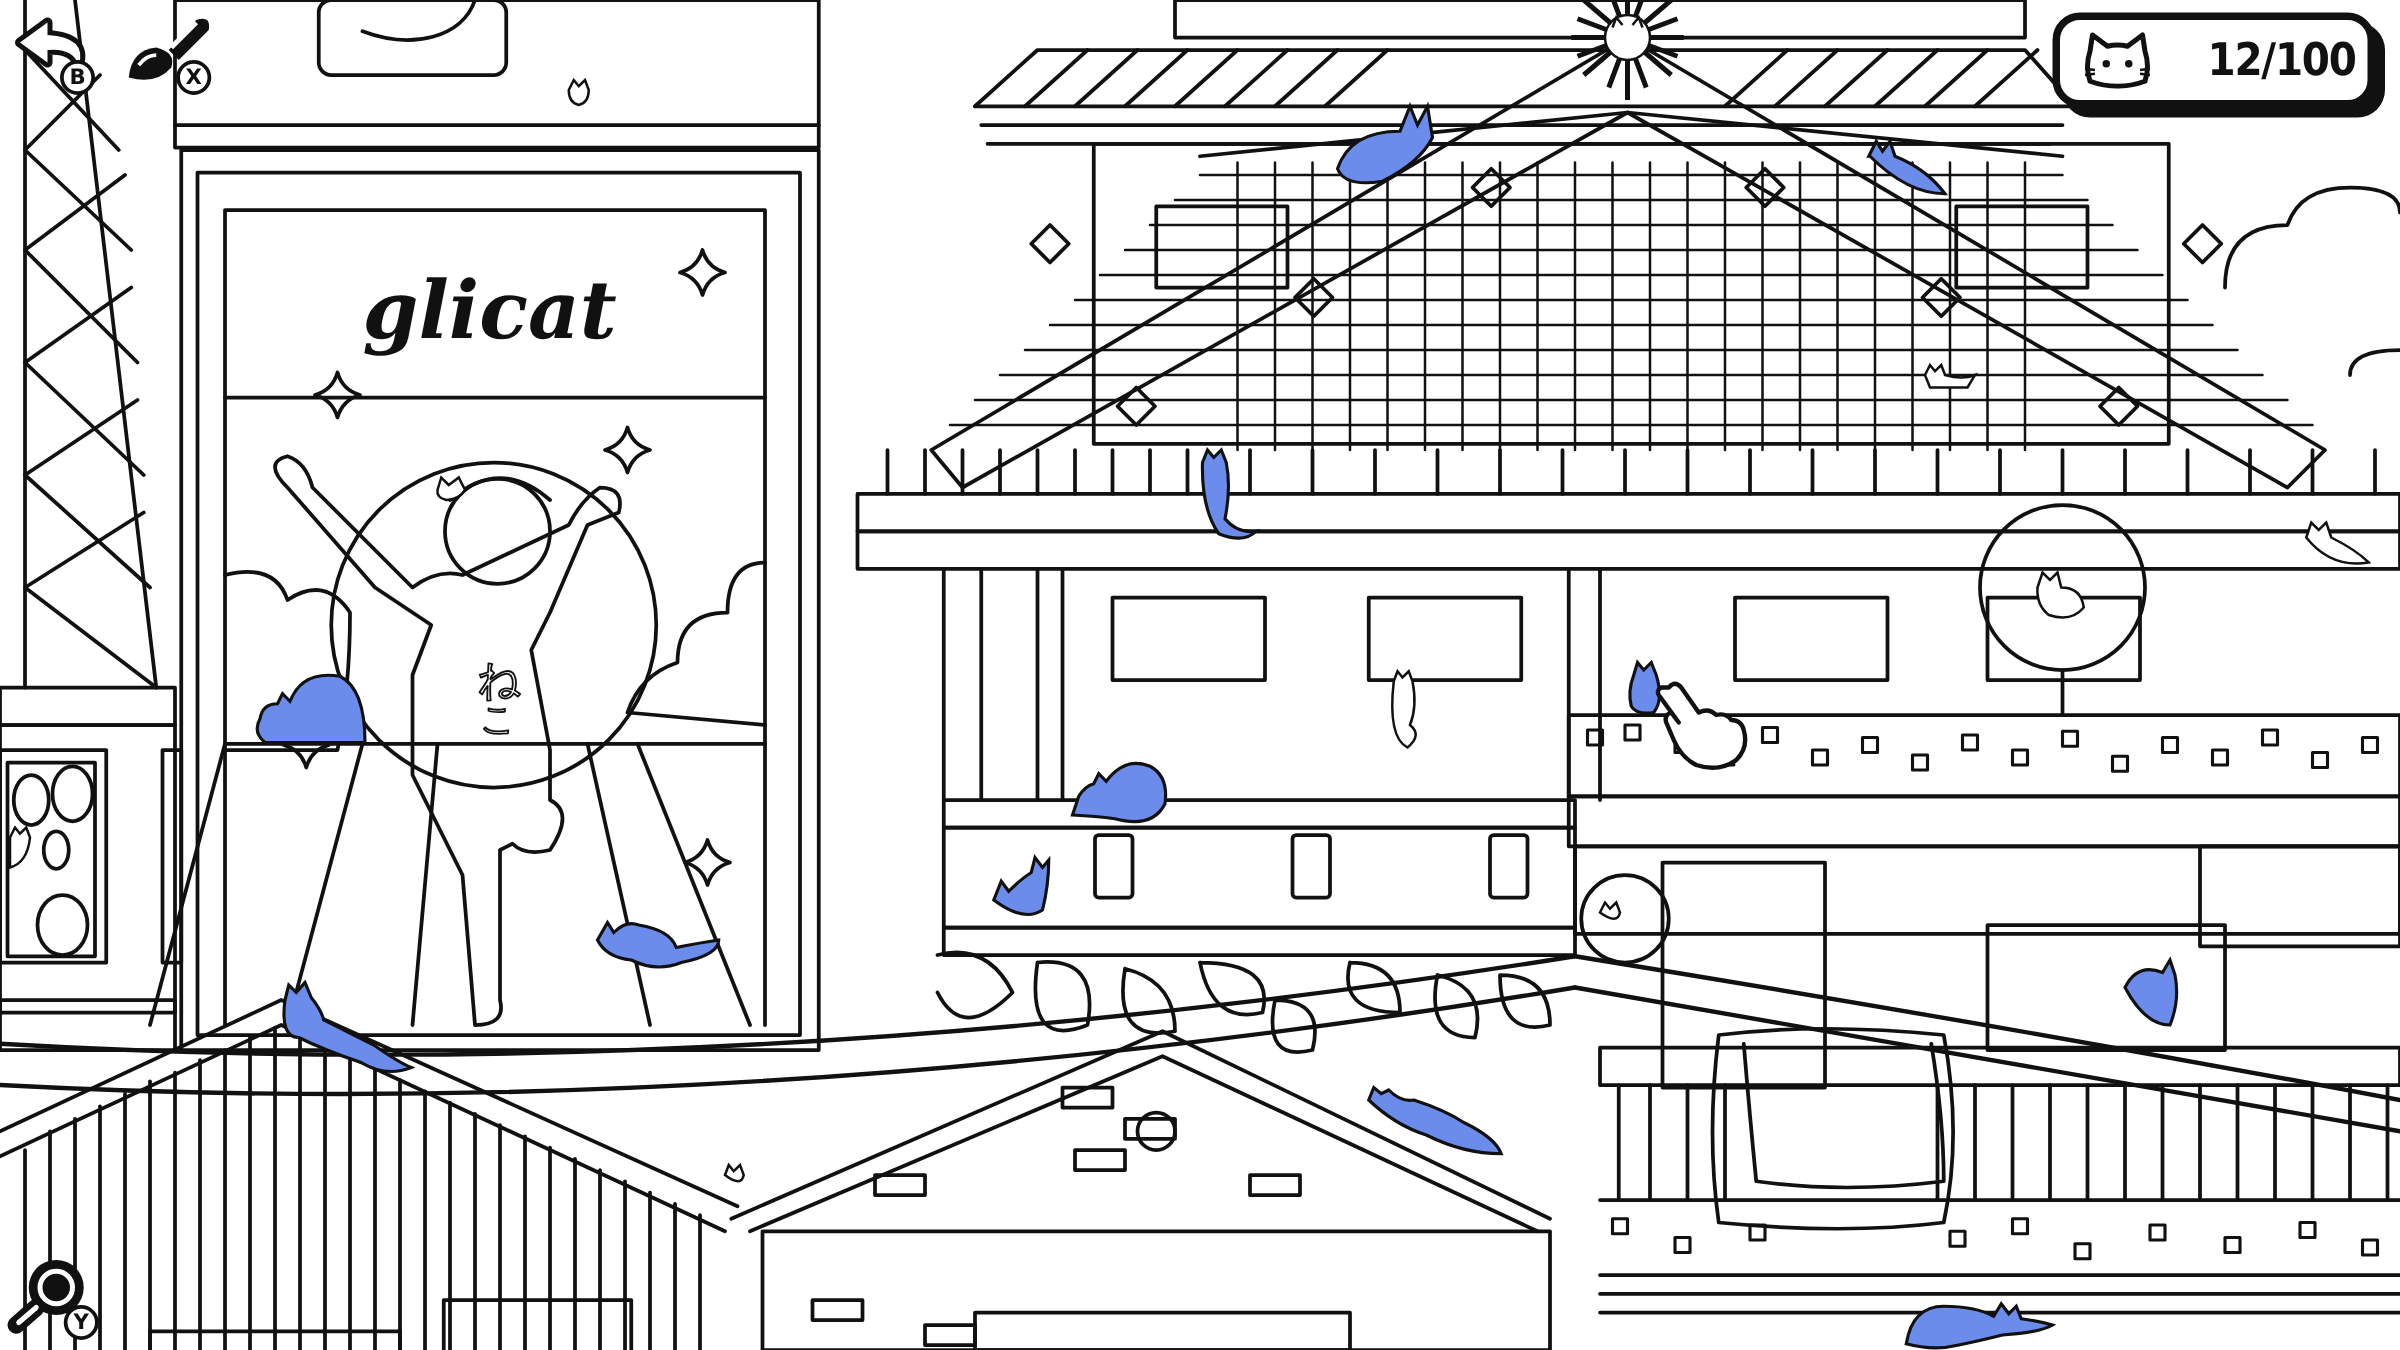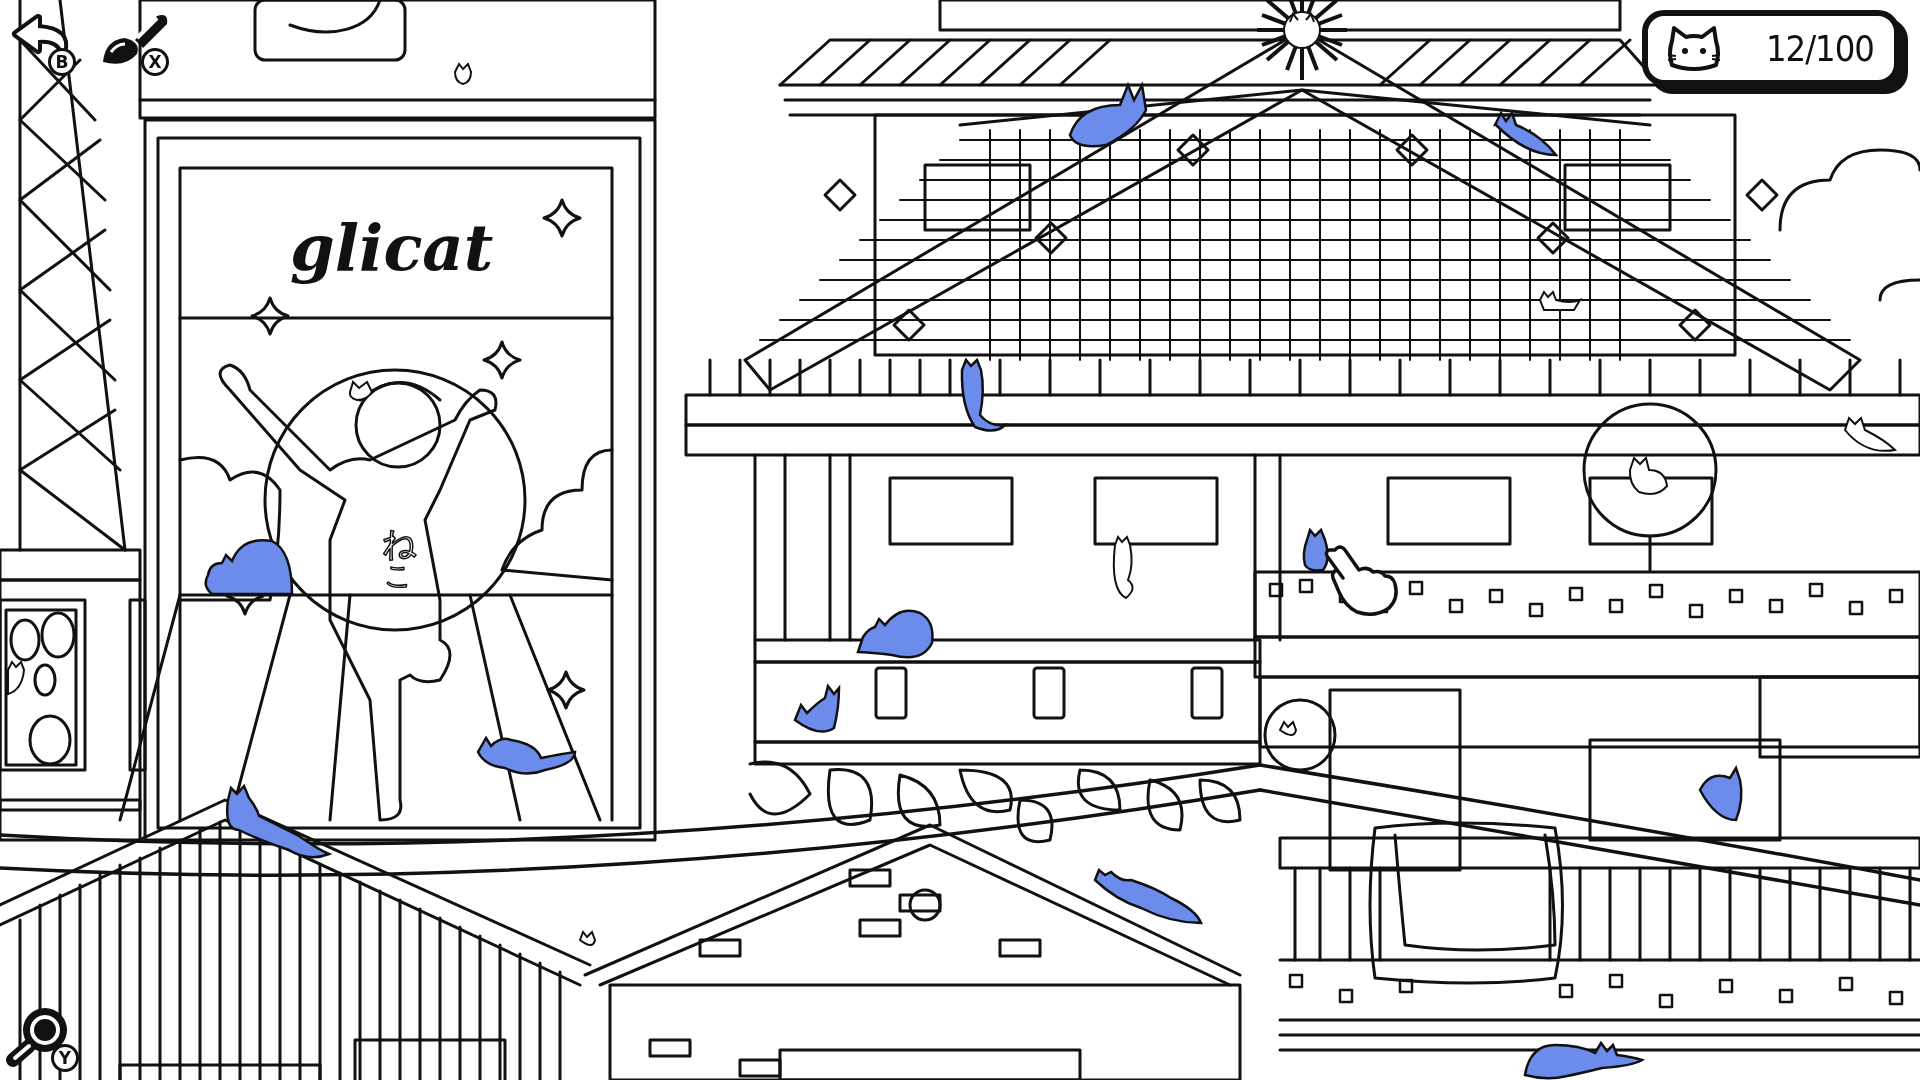--- a/index.html
+++ b/index.html
@@ -1,18 +1,18 @@
 <!DOCTYPE html>
 <html><head>
 <meta charset="utf-8">
 <style>
   html, body { margin:0; padding:0; width:1920px; height:1080px; overflow:hidden; background:#ffffff; }
   body { font-family: "DejaVu Sans", sans-serif; position:relative; }
   #scene { position:absolute; left:0; top:0; width:1920px; height:1080px; }
-  .hud { position:absolute; }
+  .hud { position:absolute;font-weight:bold; }
   #counter {
     left:1642px; top:10px; width:258px; height:76px;
     background:#fff; border:6px solid #111; border-radius:22px;
     box-shadow:8px 8px 0 #111; box-sizing:border-box;
     display:flex; align-items:center; padding-left:18px;
   }
   #counter .num { font-family:"DejaVu Sans Condensed","DejaVu Sans",sans-serif; font-size:36px; color:#111; margin-left:44px; letter-spacing:-1px; }
   .btn-badge {
     position:absolute; width:28px; height:28px; border-radius:50%;
     background:#fff; border:3px solid #111; box-sizing:border-box;

